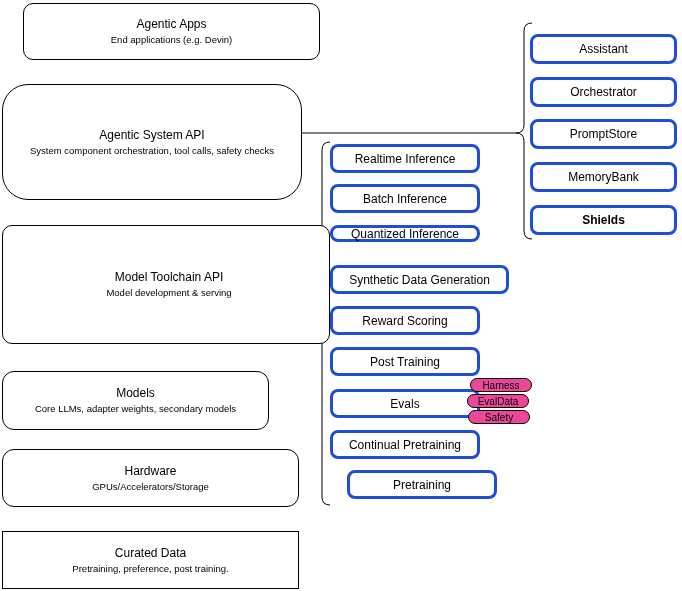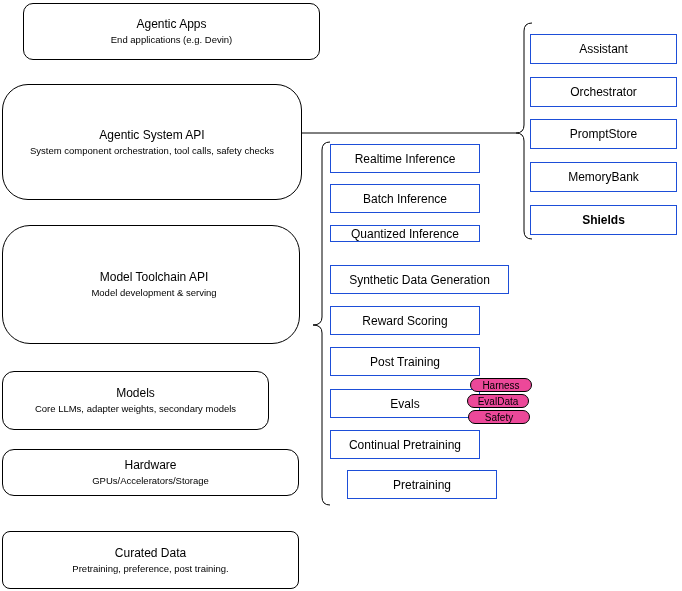--- a/index.html
+++ b/index.html
@@ -22,22 +22,22 @@
     align-items: center;
     justify-content: center;
     text-align: center;
     z-index: 2;
   }
   .node .title { font-size: 12px; line-height: 1.5; white-space: nowrap; }
   .node .subtitle { font-size: 9.5px; line-height: 1.5; white-space: nowrap; }
   .chip {
     position: absolute;
     box-sizing: border-box;
-    border: 1px solid #1d4ed8;
-    border-radius: 0;
+    border: 3px solid #1d4ed8;
+    border-radius: 8px;
     background: #ffffff;
     display: flex;
     align-items: center;
     justify-content: center;
     text-align: center;
     font-size: 12px;
     white-space: nowrap;
     z-index: 2;
   }
   .pill {
@@ -79,36 +79,36 @@
   <div class="node" style="left:2px; top:3px; width:297px; height:57px; border-radius:10px;margin-left:21px;">
     <div class="title">Agentic Apps</div>
     <div class="subtitle">End applications (e.g. Devin)</div>
   </div>
 
   <div class="node" style="left:2px; top:84px; width:300px; height:116px; border-radius:26px;">
     <div class="title">Agentic System API</div>
     <div class="subtitle">System component orchestration, tool calls, safety checks</div>
   </div>
 
-  <div class="node" style="left:2px; top:225px; width:298px; height:119px; border-radius:28px;padding-left:6px;">
+  <div class="node" style="left:2px; top:225px; width:328px; height:119px; border-radius:10px;padding-left:6px;">
     <div class="title">Model Toolchain API</div>
     <div class="subtitle">Model development &amp; serving</div>
   </div>
 
   <div class="node" style="left:2px; top:371px; width:267px; height:59px; border-radius:12px;">
     <div class="title">Models</div>
     <div class="subtitle">Core LLMs, adapter weights, secondary models</div>
   </div>
 
-  <div class="node" style="left:2px; top:449px; width:297px; height:47px; border-radius:12px;">
+  <div class="node" style="left:2px; top:449px; width:297px; height:58px; border-radius:12px;">
     <div class="title">Hardware</div>
     <div class="subtitle">GPUs/Accelerators/Storage</div>
   </div>
 
-  <div class="node" style="left:2px; top:531px; width:297px; height:58px; border-radius:8px;">
+  <div class="node" style="left:2px; top:531px; width:297px; height:58px; border-radius:0;">
     <div class="title">Curated Data</div>
     <div class="subtitle">Pretraining, preference, post training.</div>
   </div>
 
   <div class="chip" style="left:330px; top:144px; width:150px; height:29px;">Realtime Inference</div>
   <div class="chip" style="left:330px; top:184px; width:150px; height:29px;">Batch Inference</div>
   <div class="chip" style="left:330px; top:225px; width:150px; height:17px;">Quantized Inference</div>
   <div class="chip" style="left:330px; top:265px; width:179px; height:29px;">Synthetic Data Generation</div>
   <div class="chip" style="left:330px; top:306px; width:150px; height:29px;">Reward Scoring</div>
   <div class="chip" style="left:330px; top:347px; width:150px; height:29px;">Post Training</div>

